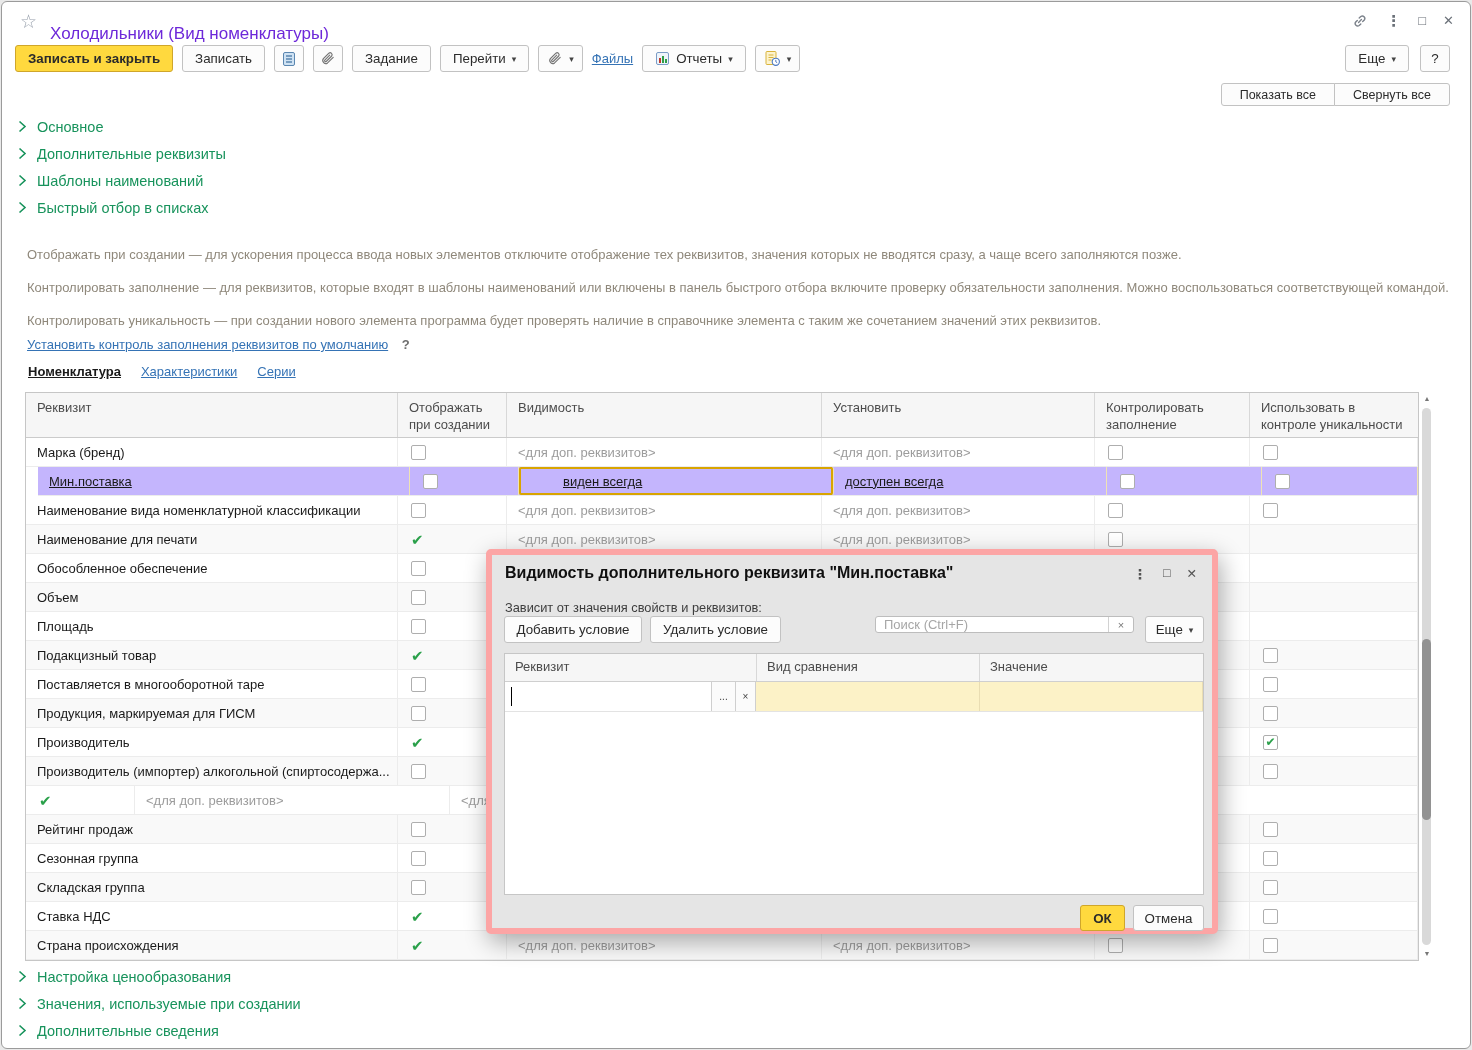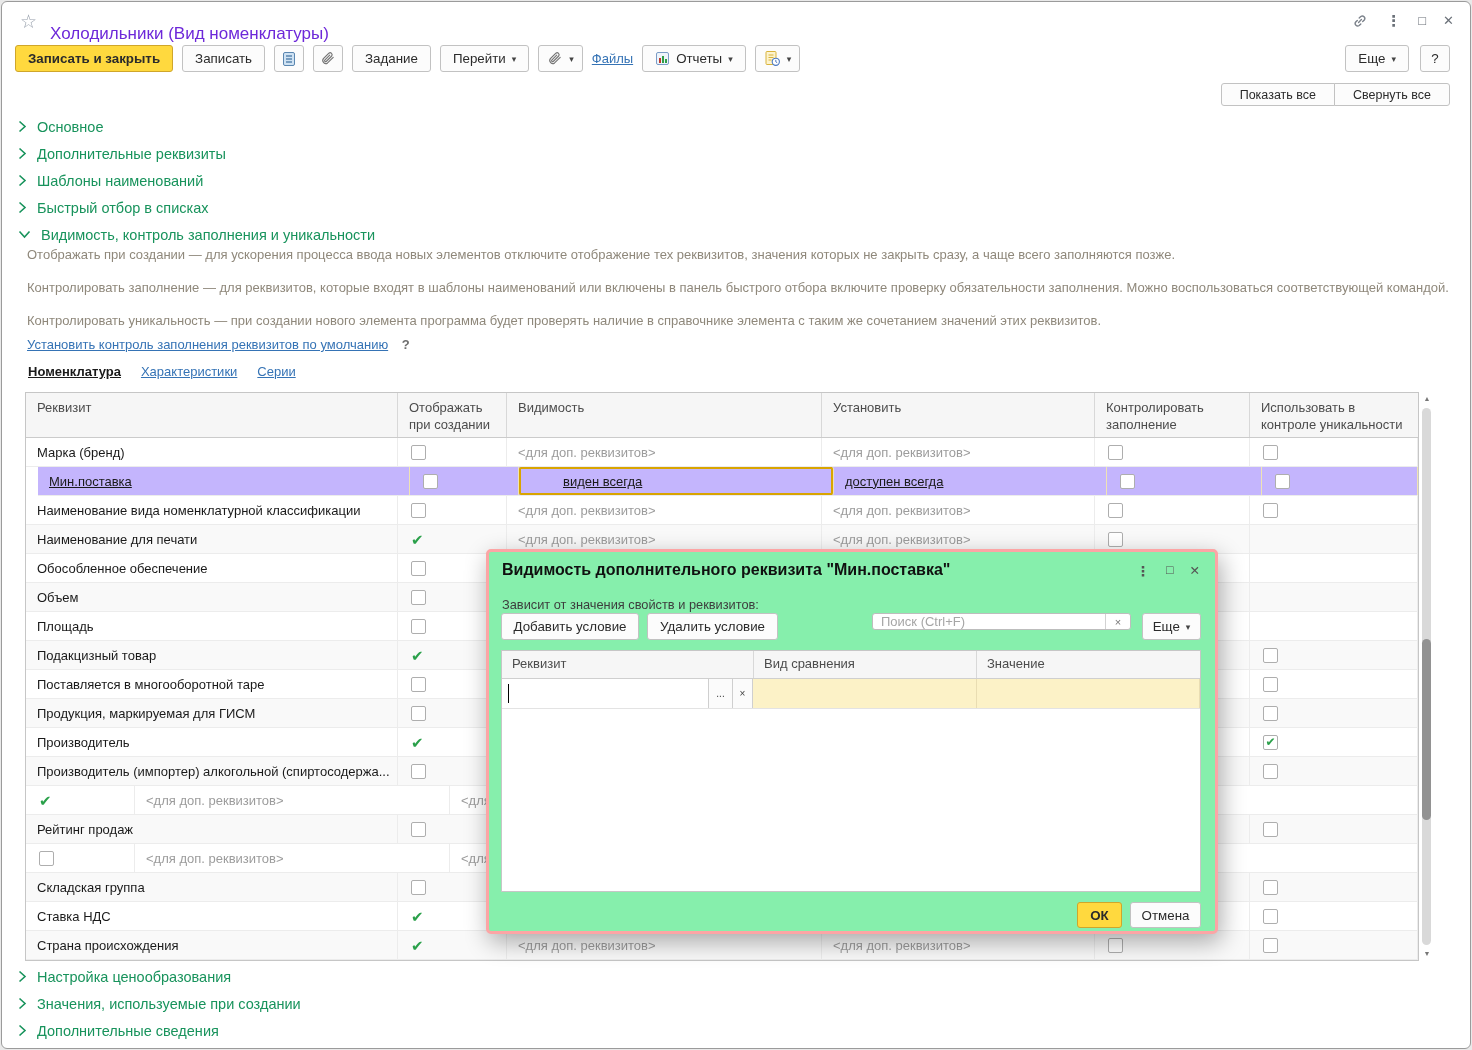--- a/index.html
+++ b/index.html
@@ -65,21 +65,21 @@
   .cb .chk{font-size:12px;}
 
   
   .vscroll{position:absolute;left:1419px;top:391px;width:12px;height:567px;}
   .vs-arrow{position:absolute;left:0;width:12px;height:12px;font-size:7px;color:#777;text-align:center;line-height:12px;cursor:pointer;}
   .vs-arrow.down{bottom:0;}
   .vs-track{position:absolute;left:1px;top:15px;bottom:15px;width:9px;background:#d9d9d9;border-radius:5px;}
   .vs-thumb{position:absolute;left:1px;top:246px;width:9px;height:181px;background:#929292;border-radius:5px;cursor:pointer;}
 
   
-  .modal{position:absolute;left:484px;top:547px;width:732px;height:385px;background:#86efac;border:3px solid #fca5a5;
+  .modal{position:absolute;left:484px;top:547px;width:732px;height:385px;background:#e5e5e5;border:6px solid #fca5a5;
          border-radius:5px;box-shadow:3px 8px 24px rgba(0,0,0,.33);z-index:10;box-sizing:border-box;}
   .m-title{position:absolute;left:13px;top:9px;font-size:16px;font-weight:bold;color:#101010;white-space:nowrap;}
   .m-controls{position:absolute;right:15px;top:11px;display:flex;gap:16px;color:#555;}
   .m-controls .g{font-size:12.5px;cursor:pointer;}
   .m-controls .kebab{font-weight:bold;font-size:14px;}
   .m-subtitle{position:absolute;left:13px;top:45px;font-size:12.8px;color:#3d3d3d;}
   .b-add{position:absolute;left:12px;top:61px;width:138px;justify-content:center;}
   .b-del{position:absolute;left:158px;top:61px;width:131px;justify-content:center;}
   .m-search{position:absolute;left:383px;top:61px;width:259px;height:17px;display:flex;border:1px solid #bdbdbd;
             border-radius:3px;background:#fff;box-sizing:border-box;}
@@ -218,32 +218,24 @@
       <span>Шаблоны наименований</span>
     </div>
     <div class="sec-row">
       <span>
           <svg class="icon-svg" width="9" height="13" viewBox="0 0 9 13">
             <polyline points="1.5,1.5 7,6.5 1.5,11.5" fill="none" stroke="#18935c" stroke-width="1.6"></polyline>
           </svg>
         </span>
       <span>Быстрый отбор в списках</span>
     </div>
-    <div class="sec-row">
-      <span>
-          <svg class="icon-svg" width="13" height="9" viewBox="0 0 13 9">
-            <polyline points="1.5,1.5 6.5,7 11.5,1.5" fill="none" stroke="#18935c" stroke-width="1.6"></polyline>
-          </svg>
-        </span>
-      <span>Видимость, контроль заполнения и уникальности</span>
-    </div>
   </div>
 
   <div class="desc">
-    <p>Отображать при создании — для ускорения процесса ввода новых элементов отключите отображение тех реквизитов, значения которых не закрыть сразу, а чаще всего заполняются позже.</p>
+    <p>Отображать при создании — для ускорения процесса ввода новых элементов отключите отображение тех реквизитов, значения которых не вводятся сразу, а чаще всего заполняются позже.</p>
     <p>Контролировать заполнение — для реквизитов, которые входят в шаблоны наименований или включены в панель быстрого отбора включите проверку обязательности заполнения. Можно воспользоваться соответствующей командой.</p>
     <p>Контролировать уникальность — при создании нового элемента программа будет проверять наличие в справочнике элемента с таким же сочетанием значений этих реквизитов.</p>
   </div>
 
   <div class="default-link-row">
     <a class="link">Установить контроль заполнения реквизитов по умолчанию</a>
     <span class="help-mark">?</span>
   </div>
 
   <div class="tabs">
@@ -527,20 +519,23 @@
             <span class="ph">&lt;для доп. реквизитов&gt;</span>
           </div>
           <div class="td w5 pad-cb">
             <span class="cb"></span>
           </div>
           <div class="td w6 pad-cb">
             <span class="cb"></span>
           </div>
         </div>
         <div class="trow">
+          <div class="td w1">
+            <span class="">Сезонная группа</span>
+          </div>
           <div class="td w2 pad-cb">
             <span class="cb"></span>
           </div>
           <div class="td w3">
             <span class="ph">&lt;для доп. реквизитов&gt;</span>
           </div>
           <div class="td w4">
             <span class="ph">&lt;для доп. реквизитов&gt;</span>
           </div>
           <div class="td w5 pad-cb">

